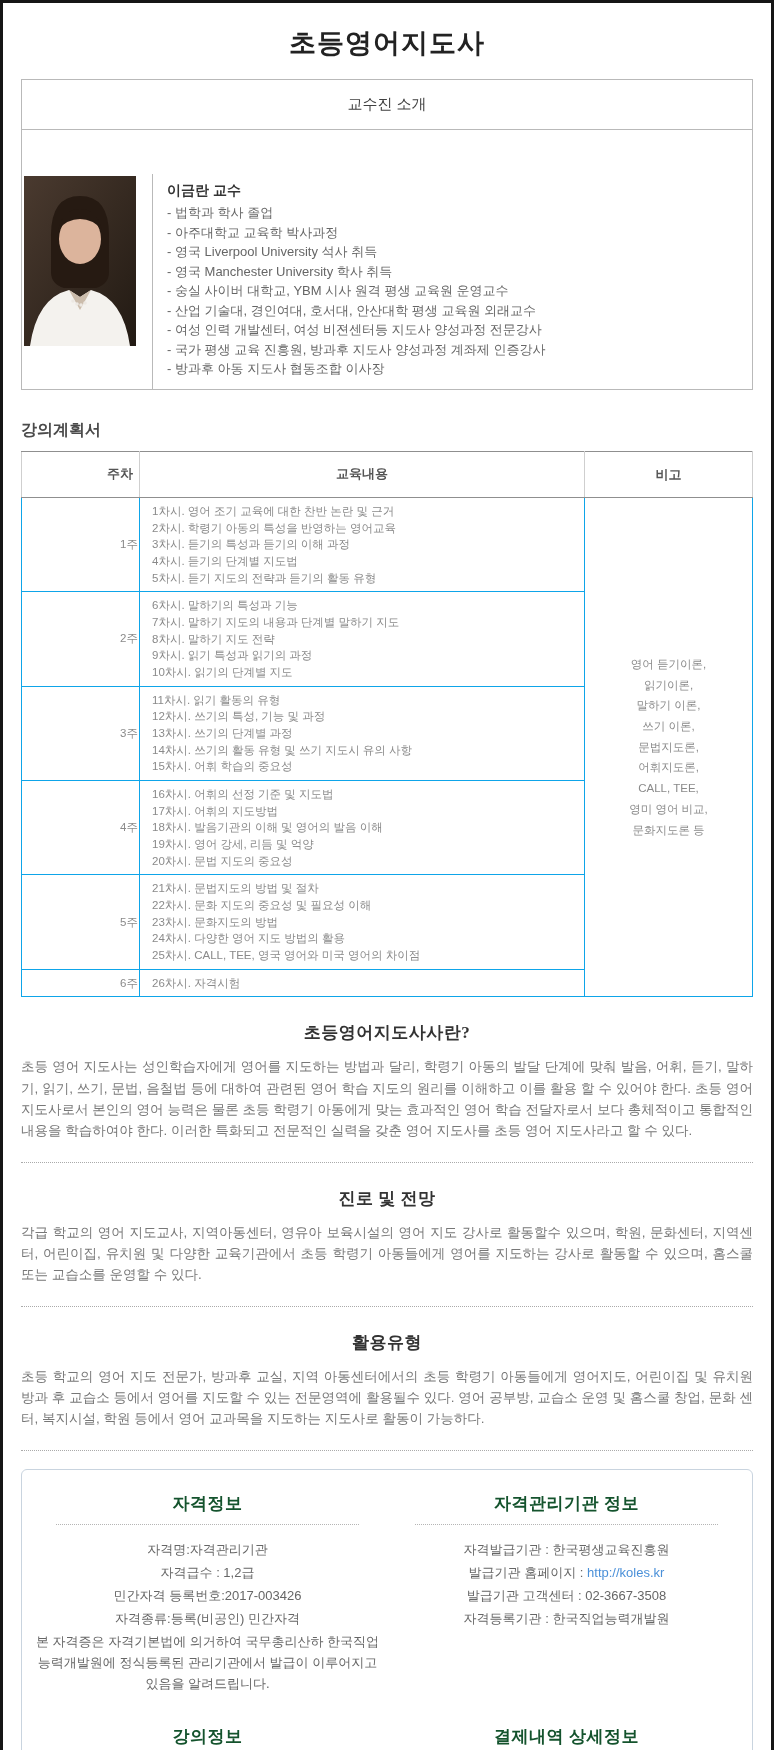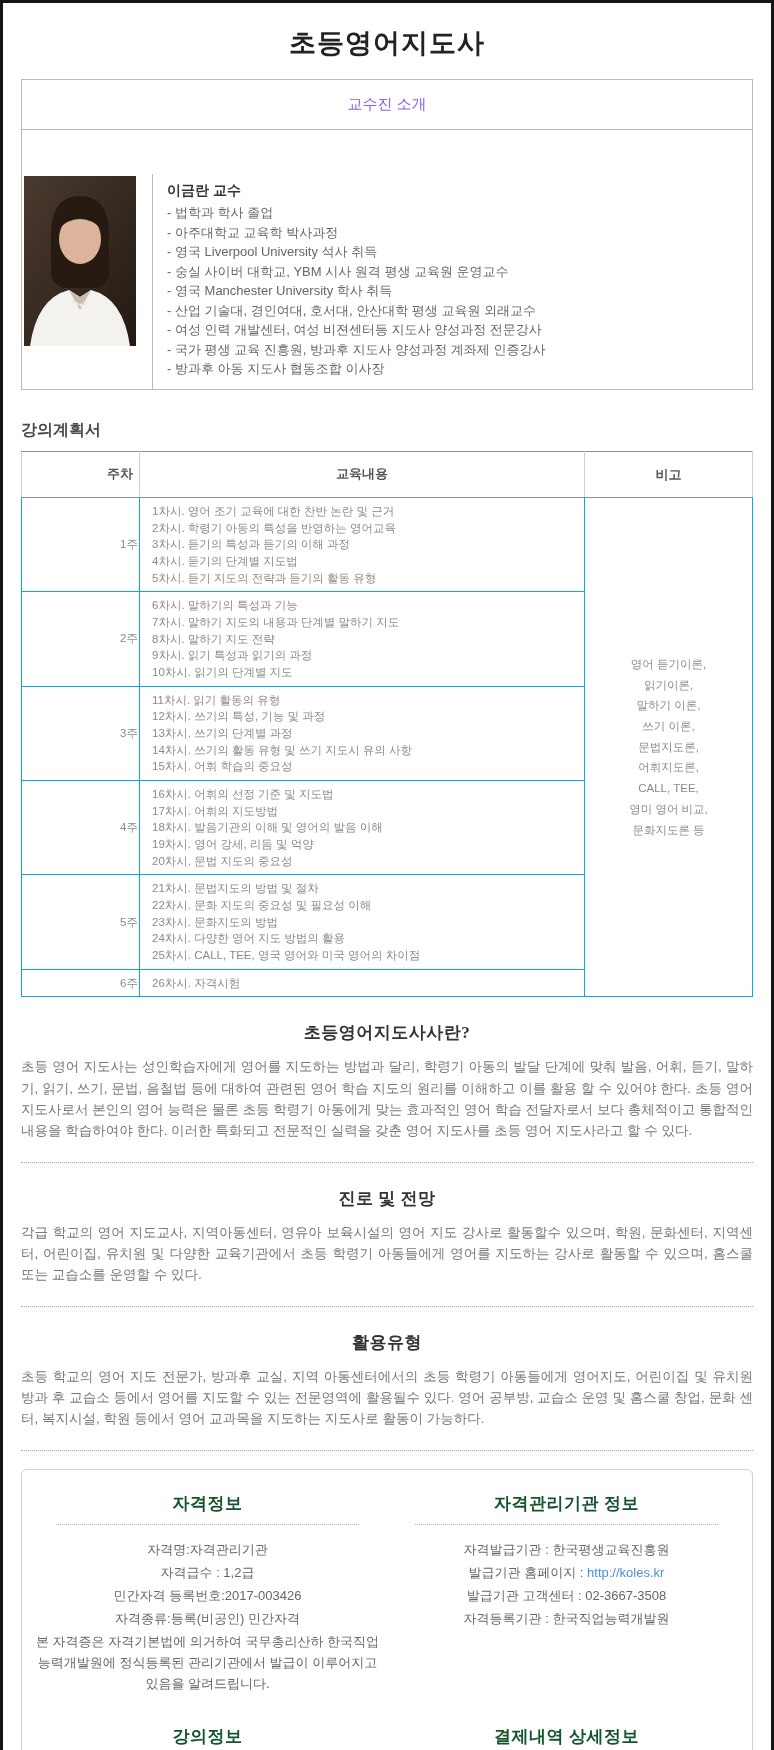--- a/index.html
+++ b/index.html
@@ -3,21 +3,21 @@
 <meta charset="utf-8">
 <style>
   * { box-sizing: border-box; }
   body { margin:0; background:#fff; font-family:"Liberation Sans","DejaVu Sans",sans-serif; }
   .frame { width:774px; min-height:1750px; border:3px solid #151515; background:#fff; }
   .content { padding:0 18px; }
 
   .page-title { text-align:center; font-size:27px; font-weight:bold; color:#222; margin:22px 0 18px; letter-spacing:1px; }
 
   .faculty-box { border:1px solid #b9b9b9; }
-  .faculty-header { text-align:center; font-size:15px; color:#8b5cf6; padding:15px 0; border-bottom:1px solid #b9b9b9; }
+  .faculty-header { text-align:center; font-size:15px; color:#404040; padding:15px 0; border-bottom:1px solid #b9b9b9; }
   .faculty-body { display:flex;margin-top:44px; }
   .faculty-photo { flex:0 0 131px; width:131px; border-right:1px solid #b9b9b9; padding:2px; }
   .faculty-photo svg { display:block; width:112px; height:170px; }
   .faculty-info { flex:1; padding:8px 14px 10px; }
   .prof-name { font-size:14px; font-weight:bold; color:#333; margin-bottom:3px; }
   .prof-credentials { font-size:13px; color:#666; line-height:1.5; }
 
   .syllabus-label { margin:30px 0 10px; font-size:16px; font-weight:bold; color:#4a4a4a; }
   table.syllabus { width:100%; border-collapse:collapse; }
   .syllabus th { border:1px solid #cfcfcf; border-top:1px solid #8f8f8f; border-bottom:1px solid #8f8f8f;
@@ -71,22 +71,22 @@
             <circle cx="57" cy="129" r="1.8" fill="#ece8e2"></circle>
             <circle cx="61" cy="127" r="1.8" fill="#ece8e2"></circle>
           </svg>
         </div>
         <div class="faculty-info">
           <div class="prof-name">이금란 교수</div>
           <div class="prof-credentials">
               <div>- 법학과 학사 졸업</div>
               <div>- 아주대학교 교육학 박사과정</div>
               <div>- 영국 Liverpool University 석사 취득</div>
+              <div>- 영국 Manchester University 학사 취득</div>
               <div>- 숭실 사이버 대학교, YBM 시사 원격 평생 교육원 운영교수</div>
-              <div>- 영국 Manchester University 학사 취득</div>
               <div>- 산업 기술대, 경인여대, 호서대, 안산대학 평생 교육원 외래교수</div>
               <div>- 여성 인력 개발센터, 여성 비젼센터등 지도사 양성과정 전문강사</div>
               <div>- 국가 평생 교육 진흥원, 방과후 지도사 양성과정 계좌제 인증강사</div>
               <div>- 방과후 아동 지도사 협동조합 이사장</div>
             </div>
         </div>
       </div>
     </div>
 
     <div class="syllabus-label">강의계획서</div>

